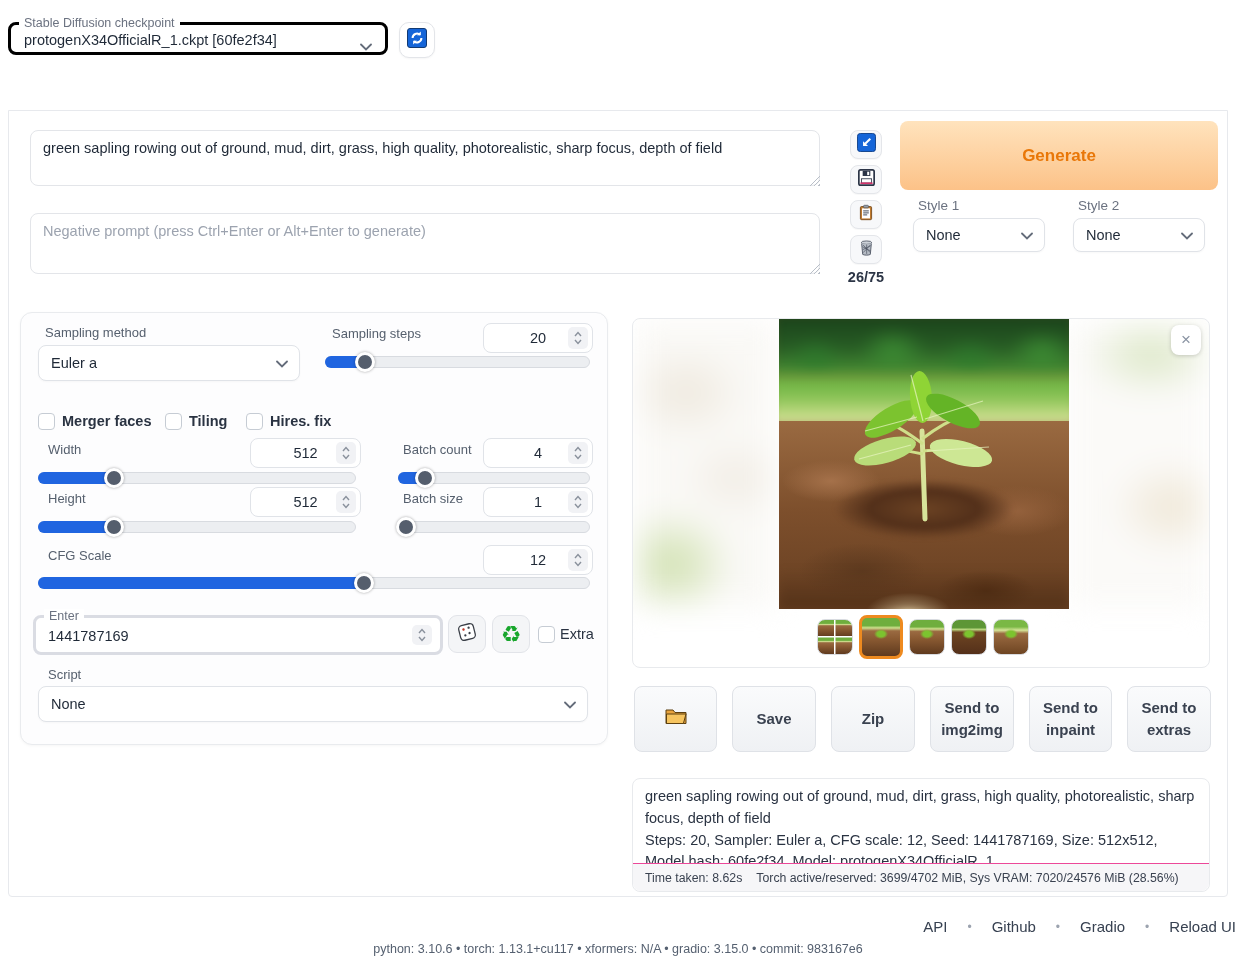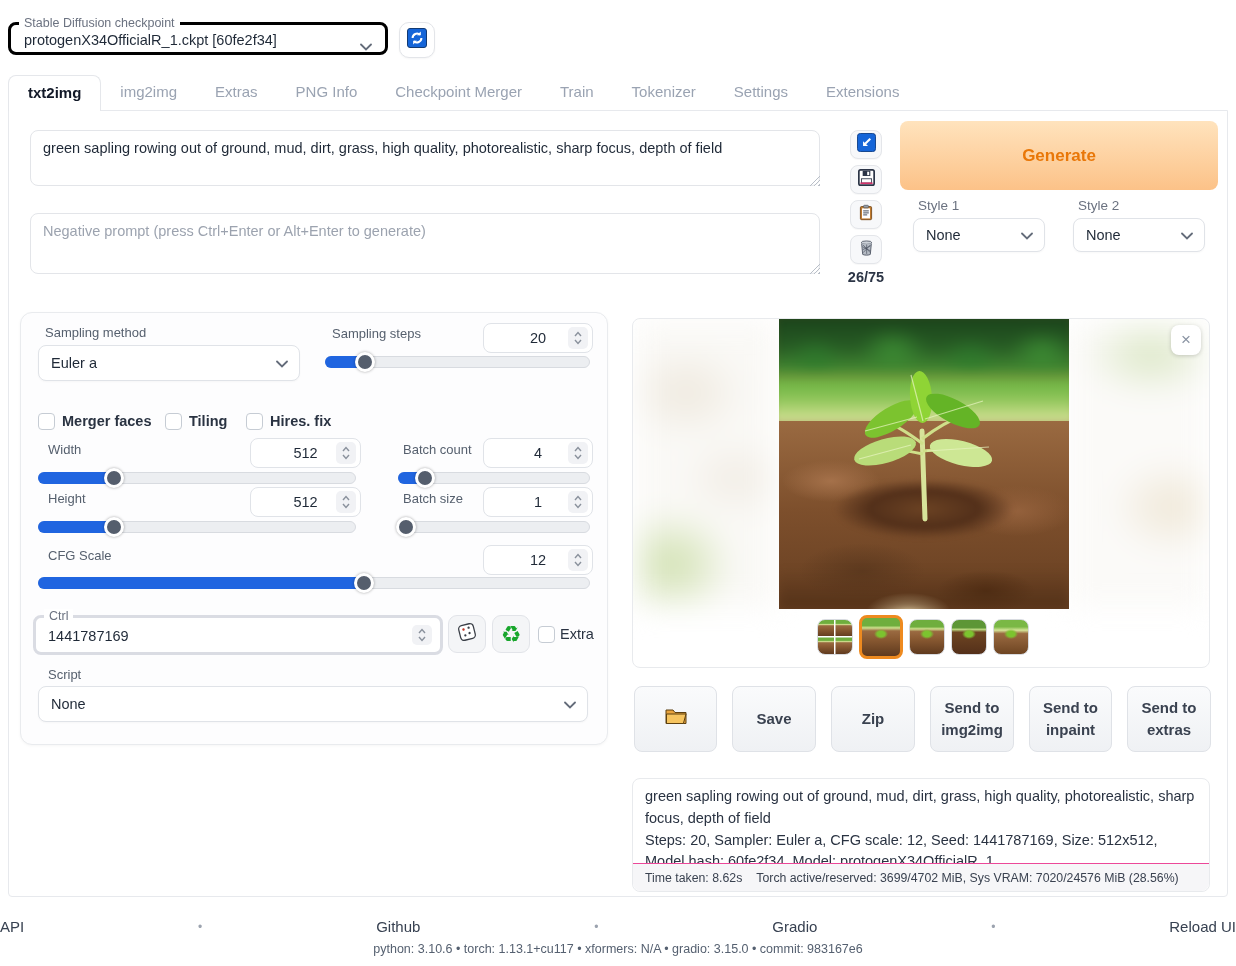--- a/index.html
+++ b/index.html
@@ -115,21 +115,21 @@
     color:#3a4250; cursor:pointer; z-index:2; line-height:1.5; }
 
   .info-panel { position:absolute; left:632px; top:778px; width:578px; height:114px; background:#fff;
     border:1px solid #e8eaed; border-radius:8px; z-index:2; }
   .info-text { position:absolute; left:12px; right:12px; top:7px; font-size:14.5px; color:#2a3342; line-height:1.5; }
   .info-strip { position:absolute; left:0; right:0; bottom:0; height:28px; background:#f6f6f8;
     border-top:1px solid #ec4899; border-radius:0 0 8px 8px; display:flex; align-items:center;
     padding-left:12px; gap:14px; font-size:12.3px; color:#3a4250; }
 
   .page-footer { position:absolute; left:0; top:918px; width:1236px; text-align:center; z-index:2; }
-  .flinks { display:flex; justify-content:space-between; align-items:center; gap:20px; font-size:15px; color:#374151; }
+  .flinks { display:flex; justify-content:flex-end; align-items:center; gap:20px; font-size:15px; color:#374151; }
   .flinks .lnk { cursor:pointer; }
   .flinks .dot { color:#9ca3af; font-size:12px; }
   .fversions { margin-top:7px; font-size:12.5px; color:#556070; }
 
   .chev-svg { width:12px; height:8px; }
 </style>
 </head>
 <body>
 
 <div id="app">
@@ -148,31 +148,20 @@
       <svg width="20" height="20" viewBox="0 0 20 20">
         <rect x="0.5" y="0.5" width="19" height="19" rx="2.5" fill="#1565d8" stroke="#123a73"></rect>
         <path d="M5.6 10a4.4 4.4 0 0 1 7.4-3.2" fill="none" stroke="#fff" stroke-width="2"></path>
         <path d="M13.8 3.4v3.8h-3.8z" fill="#fff"></path>
         <path d="M14.4 10a4.4 4.4 0 0 1-7.4 3.2" fill="none" stroke="#fff" stroke-width="2"></path>
         <path d="M6.2 16.6v-3.8h3.8z" fill="#fff"></path>
       </svg>
     </span>
   </div>
 
-  <div class="tabbar">
-    <div class="tab active">txt2img</div>
-    <div class="tab">img2img</div>
-    <div class="tab">Extras</div>
-    <div class="tab">PNG Info</div>
-    <div class="tab">Checkpoint Merger</div>
-    <div class="tab">Train</div>
-    <div class="tab">Tokenizer</div>
-    <div class="tab">Settings</div>
-    <div class="tab">Extensions</div>
-  </div>
   <div class="main-box"></div>
 
   <textarea style="left: 30px; top: 130px; width: 790px; height: 56px;">green sapling rowing out of ground, mud, dirt, grass, high quality, photorealistic, sharp focus, depth of field</textarea>
   <div class="resize-corner" style="left:809px; top:175px;"></div>
   <textarea style="left: 30px; top: 213px; width: 790px; height: 61px;" placeholder="Negative prompt (press Ctrl+Enter or Alt+Enter to generate)"></textarea>
   <div class="resize-corner" style="left:809px; top:263px;"></div>
 
   <div class="tool-btn" style="top:130px;">
     <span>
       <svg width="19" height="19" viewBox="0 0 20 20">
@@ -340,21 +329,21 @@
         </svg>
     </span>
   </div>
   <div class="slider" style="left:38px; top:573px; width:552px;">
     <div class="track"></div>
       <div class="fill" style="width:59%"></div>
       <div class="thumb" style="left:59%"></div>
   </div>
 
   <div class="fieldset" style="left:33px; top:615px; width:410px; height:40px; border-color:#dadce3; z-index:2;">
-    <span class="legend">Ctrl</span>
+    <span class="legend">Enter</span>
     <span style="position:absolute; left:12px; top:10px; font-size:14.5px;">1441787169</span>
     <span style="position:absolute; right:8px; top:7px; bottom:7px; width:20px; background:#f1f2f5; border-radius:5px; display:flex; align-items:center; justify-content:center;">
       <svg width="10" height="16" viewBox="0 0 10 16">
           <path d="M2 6l3-3.5L8 6" stroke="#8a919c" fill="none" stroke-width="1.4"></path>
           <path d="M2 10l3 3.5L8 10" stroke="#8a919c" fill="none" stroke-width="1.4"></path>
         </svg>
     </span>
   </div>
   <div class="sq-btn" style="left:448px; top:615px;">
     <span>

